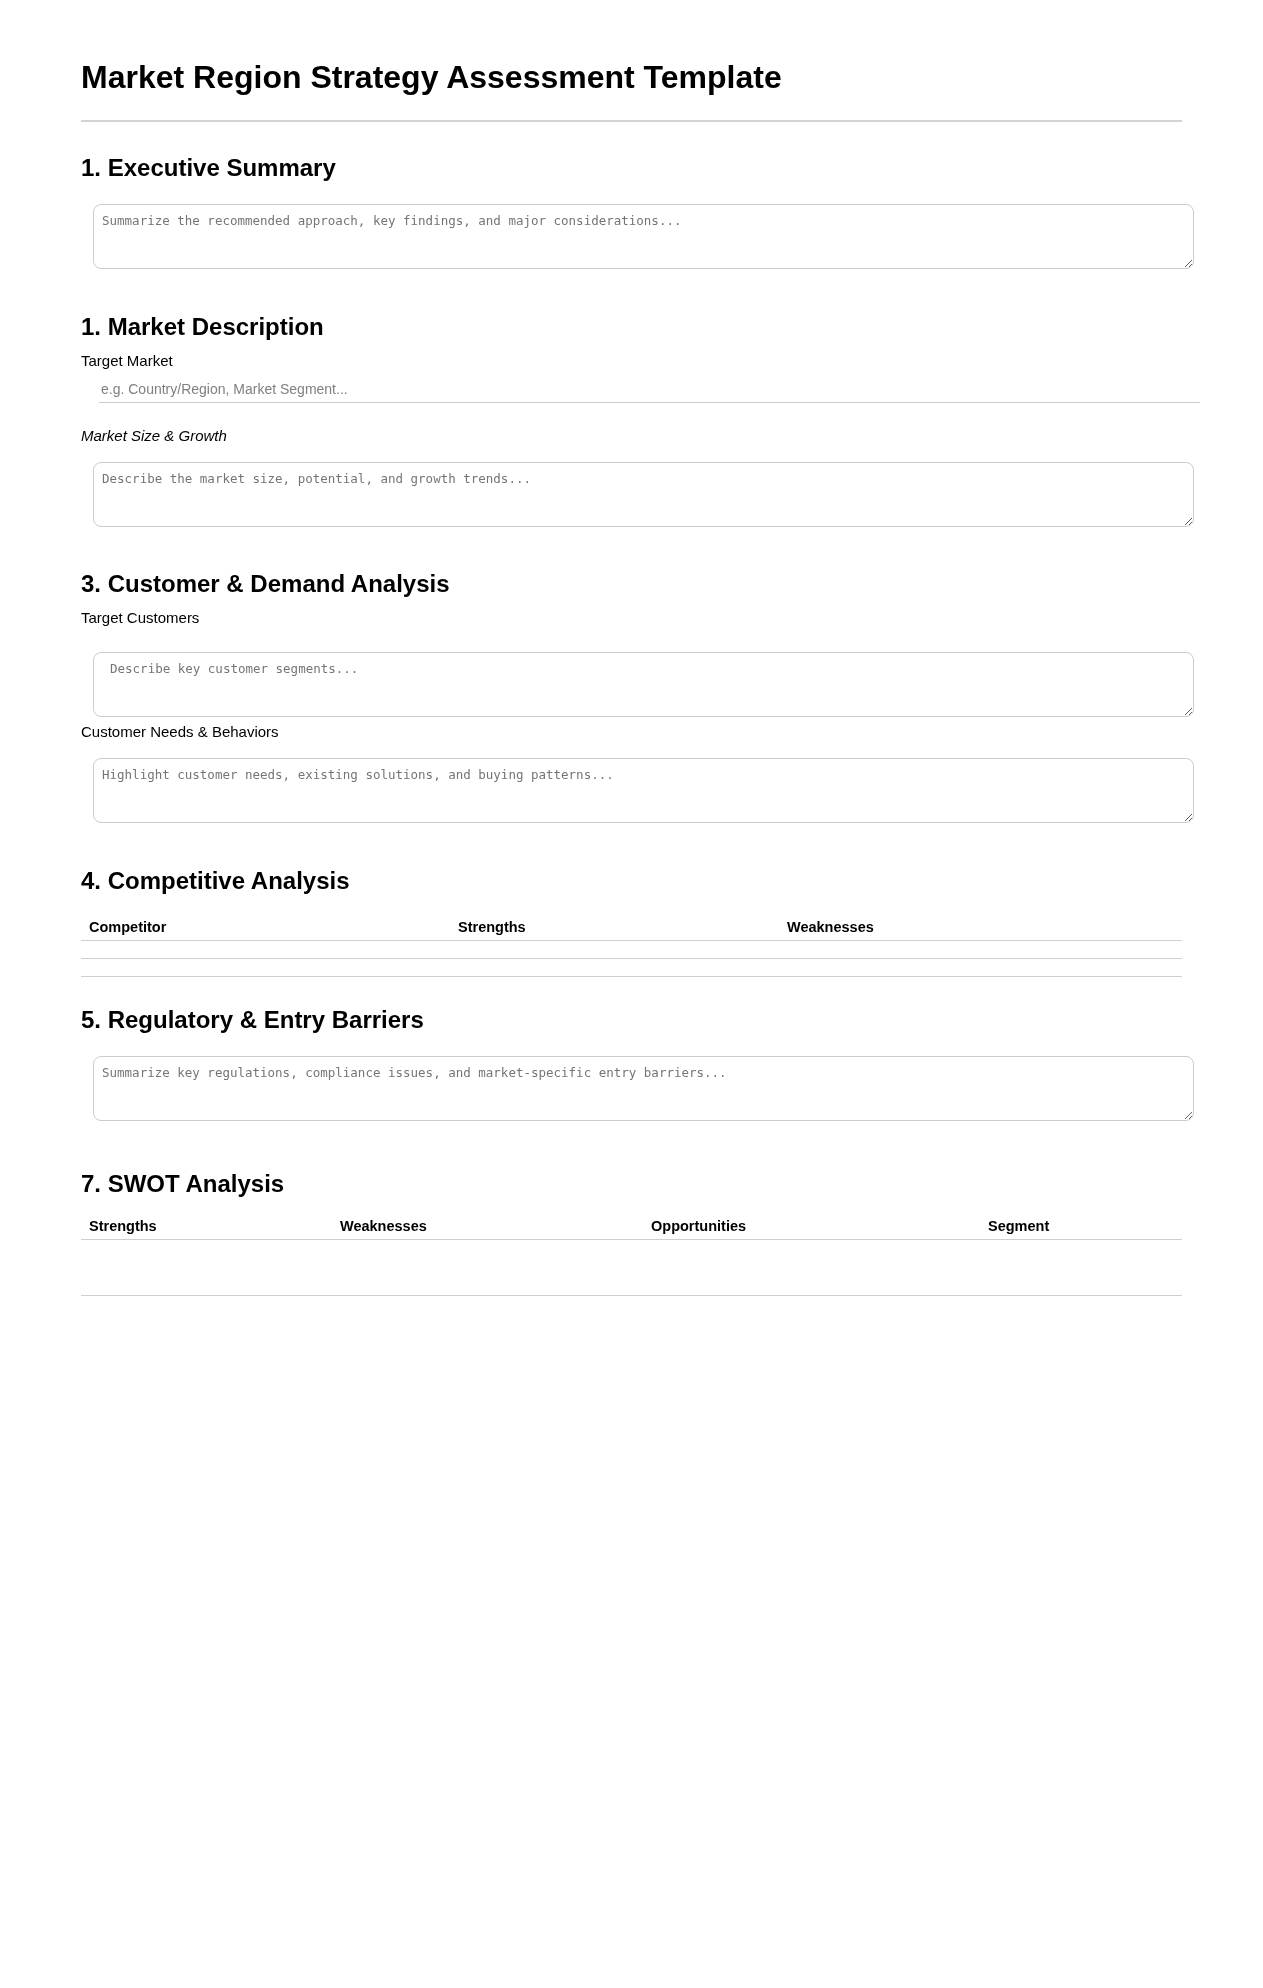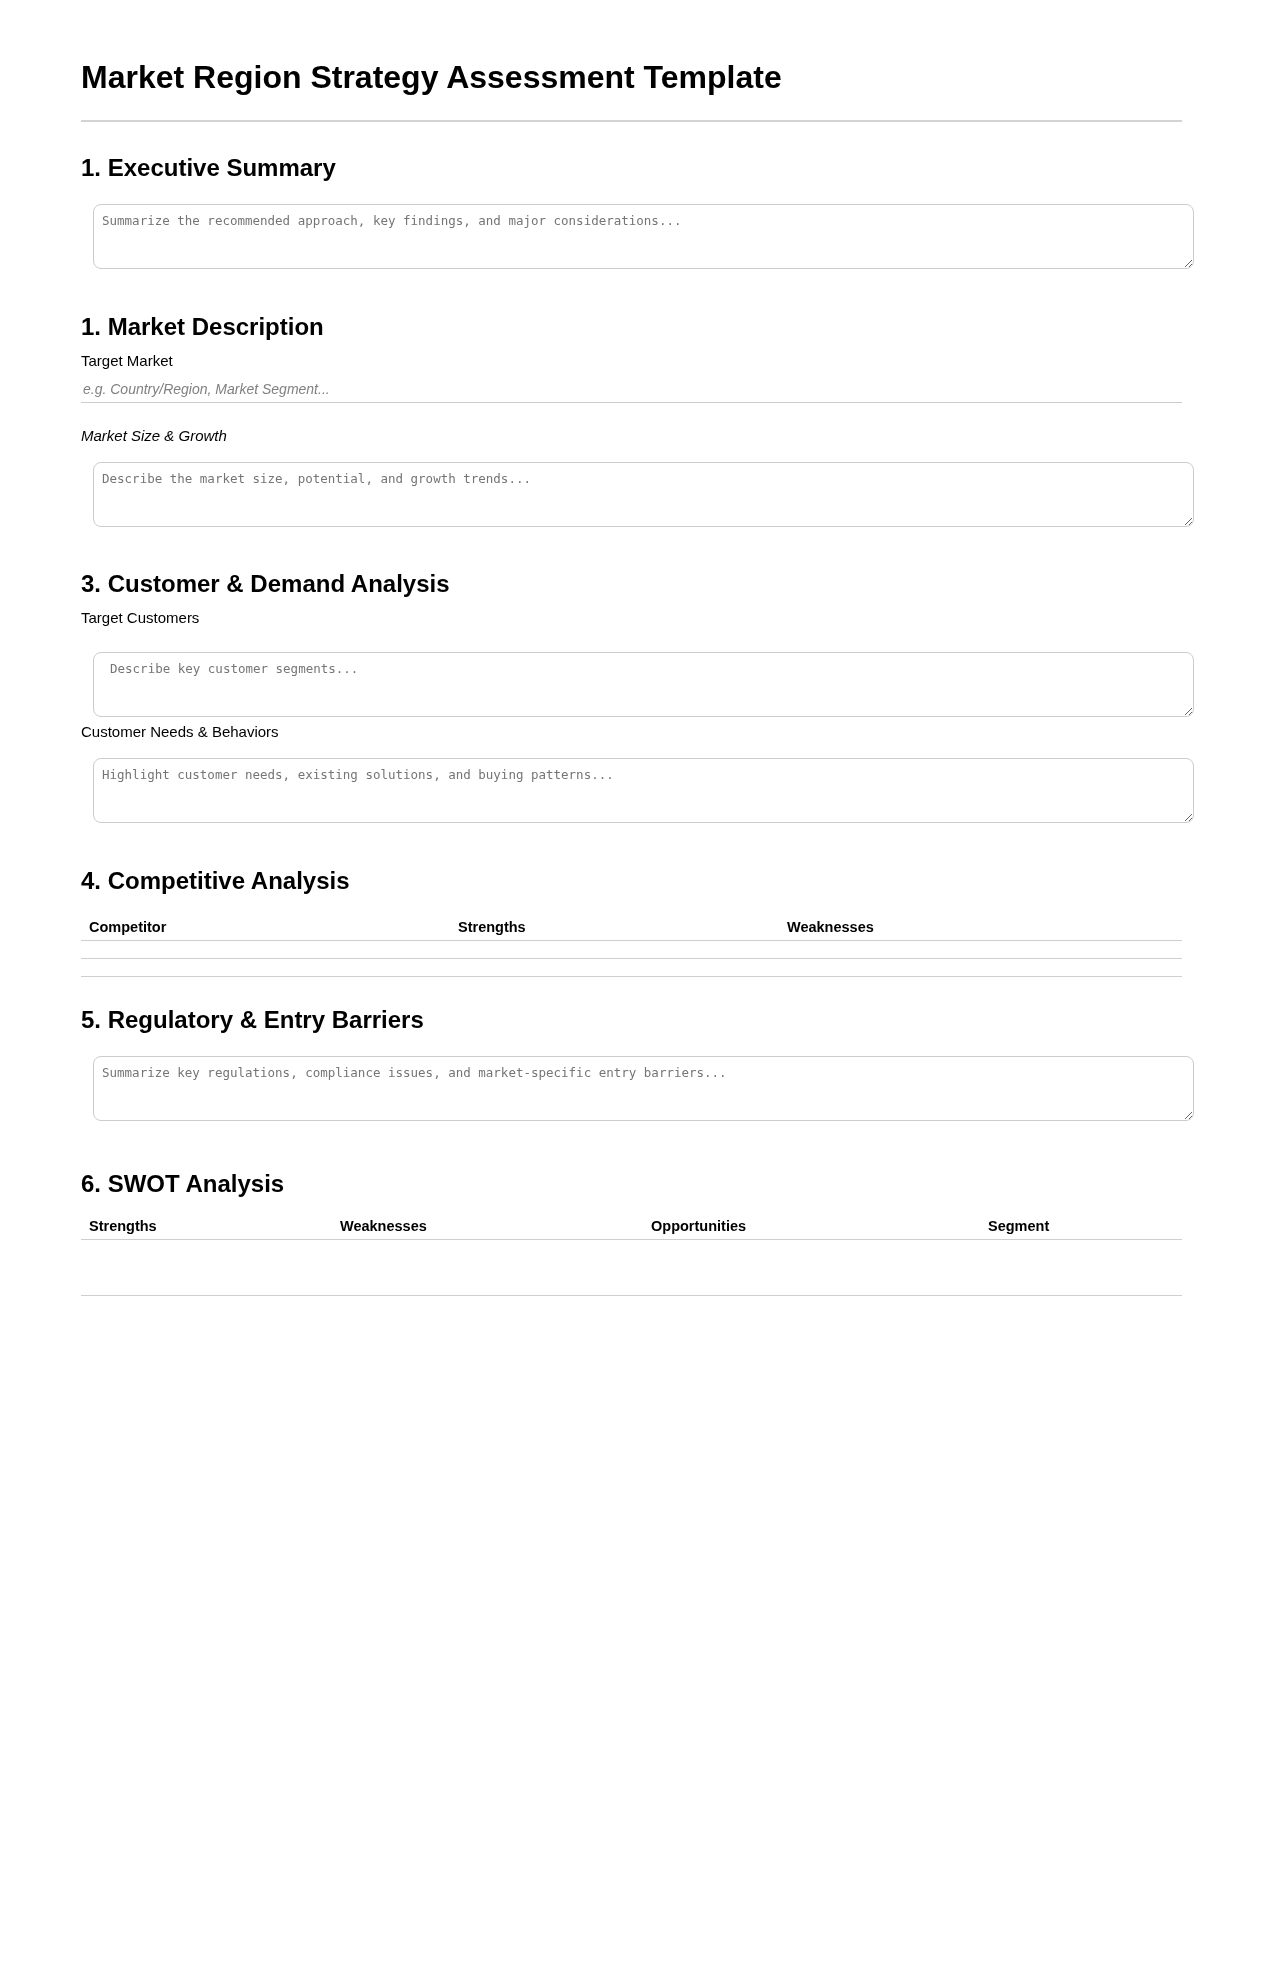--- a/index.html
+++ b/index.html
@@ -5,22 +5,22 @@
   html, body { margin:0; padding:0; background:#ffffff; }
   body { width:1263px; height:1988px; position:relative; font-family:"Liberation Sans", sans-serif; color:#000; overflow:hidden; }
   .abs { position:absolute; }
   .title { left:81px; top:58px; font-size:32px; font-weight:bold; line-height:38px; margin:0; white-space:nowrap; }
   .hr { left:81px; width:1101px; height:0; border-top:2px solid #d3d3d3; }
   .h2 { left:81px; font-size:24px; font-weight:bold; line-height:28px; margin:0; white-space:nowrap; }
   .label { left:81px; font-size:15px; line-height:18px; white-space:nowrap; }
   .ta { left:81px; width:1101px; height:65px; box-sizing:border-box; border:1.5px solid #cccccc; border-radius:8px; background:#fff; padding:8px 8px; margin:12px;
         font-family:"DejaVu Sans Mono", monospace; font-size:12.5px; line-height:16px; resize:vertical; outline:none; }
   .ta::placeholder { color:#757575; }
-  .inp { left:81px; width:1101px; height:28px; box-sizing:border-box; border:none; border-bottom:1.5px solid #cccccc; background:transparent;
-         padding:0 2px; font-family:"Liberation Sans", sans-serif; font-size:14px; outline:none;font-style:italic; }
+  .inp { left:99px; width:1101px; height:28px; box-sizing:border-box; border:none; border-bottom:1.5px solid #cccccc; background:transparent;
+         padding:0 2px; font-family:"Liberation Sans", sans-serif; font-size:14px; outline:none; }
   .inp::placeholder { color:#808080; }
   table.tbl { position:absolute; left:81px; width:1101px; border-collapse:collapse; }
   table.tbl th { text-align:left; font-size:14.5px; font-weight:bold; padding:0 8px; height:18px; line-height:18px; border-bottom:1.5px solid #cfcfcf; vertical-align:bottom; padding-bottom:4px; }
   table.tbl td { height:17px; padding:0 8px; border-bottom:1.5px solid #cfcfcf; }
 </style>
 </head>
 <body>
 
 <h1 class="abs title">Market Region Strategy Assessment Template</h1>
 <div class="abs hr" style="top:120px;"></div>
@@ -64,21 +64,21 @@
       <td></td>
       <td></td>
       <td></td>
     </tr>
   </tbody>
 </table>
 
 <h2 class="abs h2" style="top:1006px;">5. Regulatory &amp; Entry Barriers</h2>
 <textarea class="abs ta" style="top: 1044px;" placeholder="Summarize key regulations, compliance issues, and market-specific entry barriers..."></textarea>
 
-<h2 class="abs h2" style="top:1170px;">6. SWOT Analysis</h2>
+<h2 class="abs h2" style="top:1170px;">7. SWOT Analysis</h2>
 <table class="tbl" style="top:1217px;">
   <colgroup>
       <col style="width:251px">
       <col style="width:311px">
       <col style="width:337px">
       <col>
     </colgroup>
   <thead>
     <tr>
       <th>Strengths</th>

